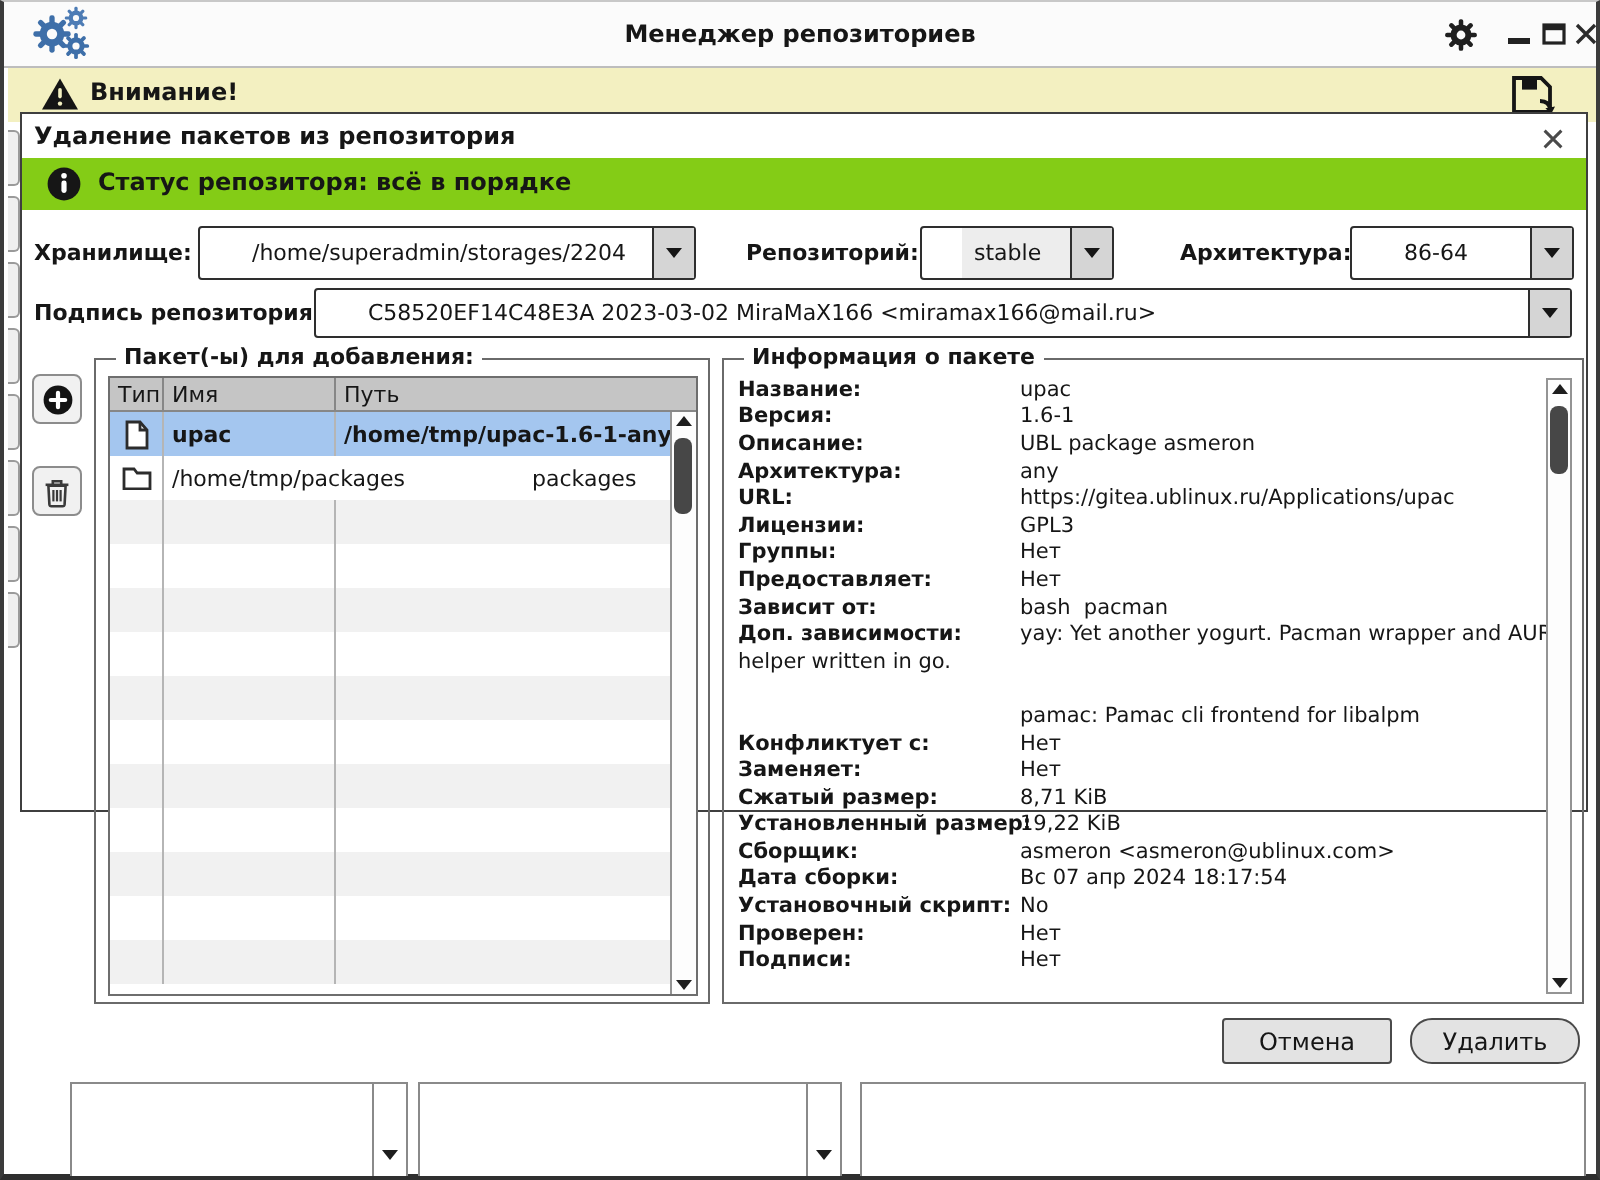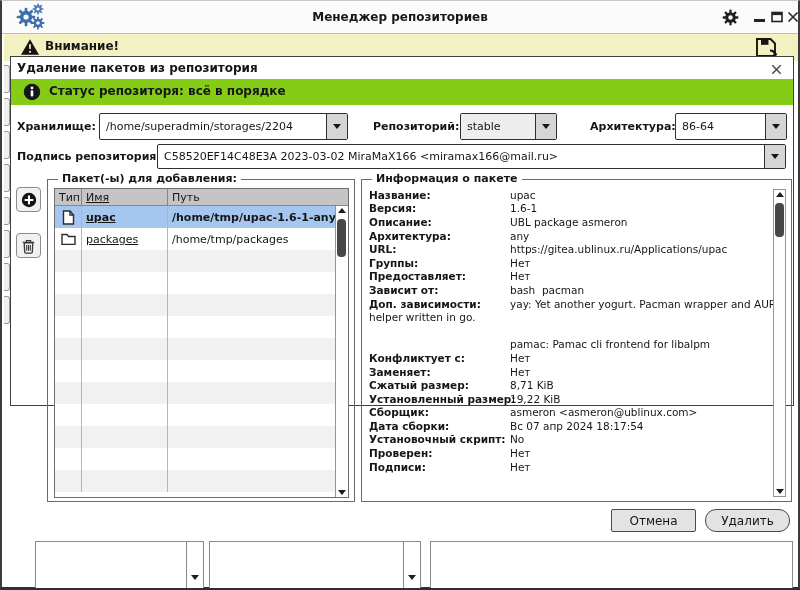--- a/index.html
+++ b/index.html
@@ -30,35 +30,35 @@
   
   .dialog{position:absolute;left:8px;top:55px;width:784px;height:350px;background:#fff;border:1px solid #3f3f3f;
           box-sizing:border-box;z-index:5;}
   .dlg-title{position:absolute;left:6px;top:4px;font-size:12px;font-weight:600;}
   .dlg-close{position:absolute;left:757px;top:4px;width:16px;height:16px;display:flex;align-items:center;justify-content:center;cursor:pointer;}
   .statusbar{position:absolute;left:0;top:22px;width:782px;height:26px;background:#84cc16;}
   .statusbar svg{position:absolute;left:12px;top:4px;}
   .statustext{position:absolute;left:38px;top:5px;font-size:12px;font-weight:bold;}
   .flabel{position:absolute;height:27px;display:flex;align-items:center;font-size:11px;font-weight:bold;}
   .combo{position:absolute;height:27px;border:1.5px solid #2e2e2e;border-radius:2px;background:#fff;box-sizing:border-box;
-         display:flex;align-items:stretch;}
+         display:flex;align-items:stretch;padding-left:20px;}
   .combo .cval{flex:1;display:flex;align-items:center;padding:0 6px;font-size:11px;white-space:nowrap;overflow:hidden;}
   .combo .cbtn{width:20px;background:#d5d5d5;border-left:1.5px solid #2e2e2e;display:flex;align-items:center;justify-content:center;cursor:pointer;}
   .combo .cbtn .arr-down{border-top-color:#161616;}
   .combo.gray .cval{background:#ededed;}
   .toolbtn{position:absolute;left:5px;width:25px;height:25px;background:#f1f1f1;border:1px solid #8c8c8c;border-radius:4px;
            box-sizing:border-box;display:flex;align-items:center;justify-content:center;cursor:pointer;}
   .groupbox{position:absolute;border:1px solid #6a6a6a;box-sizing:border-box;}
   .legend{position:absolute;top:-8px;left:10px;background:#fff;padding:0 4px;font-size:11px;font-weight:bold;white-space:nowrap;}
   
   .pkgtable{position:absolute;left:6px;top:8px;width:295px;height:310px;border:1px solid #6e6e6e;box-sizing:border-box;overflow:hidden;background:#fff;}
   .thead{display:flex;height:17px;background:#c5c5c5;border-bottom:1px solid #878787;box-sizing:border-box;}
   .th{font-size:11px;display:flex;align-items:center;padding-left:4px;box-sizing:border-box;}
   .th.c1,.td.c1{width:27px;}
-  .th.c2,.td.c2{width:86px;text-decoration:underline;}
+  .th.c2,.td.c2{width:86px;}
   .th.c3,.td.c3{flex:1;}
   .th.c1,.th.c2{border-right:1px solid #878787;}
   .tr{display:flex;height:22px;}
   .td{font-size:11px;display:flex;align-items:center;padding-left:4px;box-sizing:border-box;white-space:nowrap;overflow:hidden;}
   .td.c1{justify-content:center;padding-left:0;}
   .td.c1,.td.c2{border-right:1px solid #b5b5b5;}
   .tr.sel{background:#a4c6ef;font-weight:bold;}
   .tr.g{background:#f1f1f1;}
   
   .vscroll{position:absolute;width:13px;background:#fdfdfd;border:1px solid #949494;box-sizing:border-box;}
@@ -259,22 +259,22 @@
           </div>
           <div class="td c2">upac</div>
           <div class="td c3">/home/tmp/upac-1.6-1-any</div>
         </div>
         <div class="tr">
           <div class="td c1">
             <svg width="15" height="12" viewBox="0 0 15 12">
               <path d="M1 1.5h5l1.6 2H14v8H1z" fill="#fff" stroke="#2c2c2c" stroke-width="1.4"></path>
             </svg>
           </div>
+          <div class="td c3">/home/tmp/packages</div>
           <div class="td c2">packages</div>
-          <div class="td c3">/home/tmp/packages</div>
         </div>
         <div class="tr g">
             <div class="td c1"></div>
             <div class="td c2"></div>
             <div class="td c3"></div>
           </div>
         <div class="tr">
             <div class="td c1"></div>
             <div class="td c2"></div>
             <div class="td c3"></div>
@@ -353,20 +353,24 @@
           </div>
         <div class="irow">
             <span class="ilabel">Архитектура:</span>
             <span class="ivalue">any</span>
           </div>
         <div class="irow">
             <span class="ilabel">URL:</span>
             <span class="ivalue">https://gitea.ublinux.ru/Applications/upac</span>
           </div>
         <div class="irow">
+            <span class="ilabel">Лицензии:</span>
+            <span class="ivalue">GPL3</span>
+          </div>
+        <div class="irow">
             <span class="ilabel">Группы:</span>
             <span class="ivalue">Нет</span>
           </div>
         <div class="irow">
             <span class="ilabel">Предоставляет:</span>
             <span class="ivalue">Нет</span>
           </div>
         <div class="irow">
             <span class="ilabel">Зависит от:</span>
             <span class="ivalue">bash  pacman</span>

